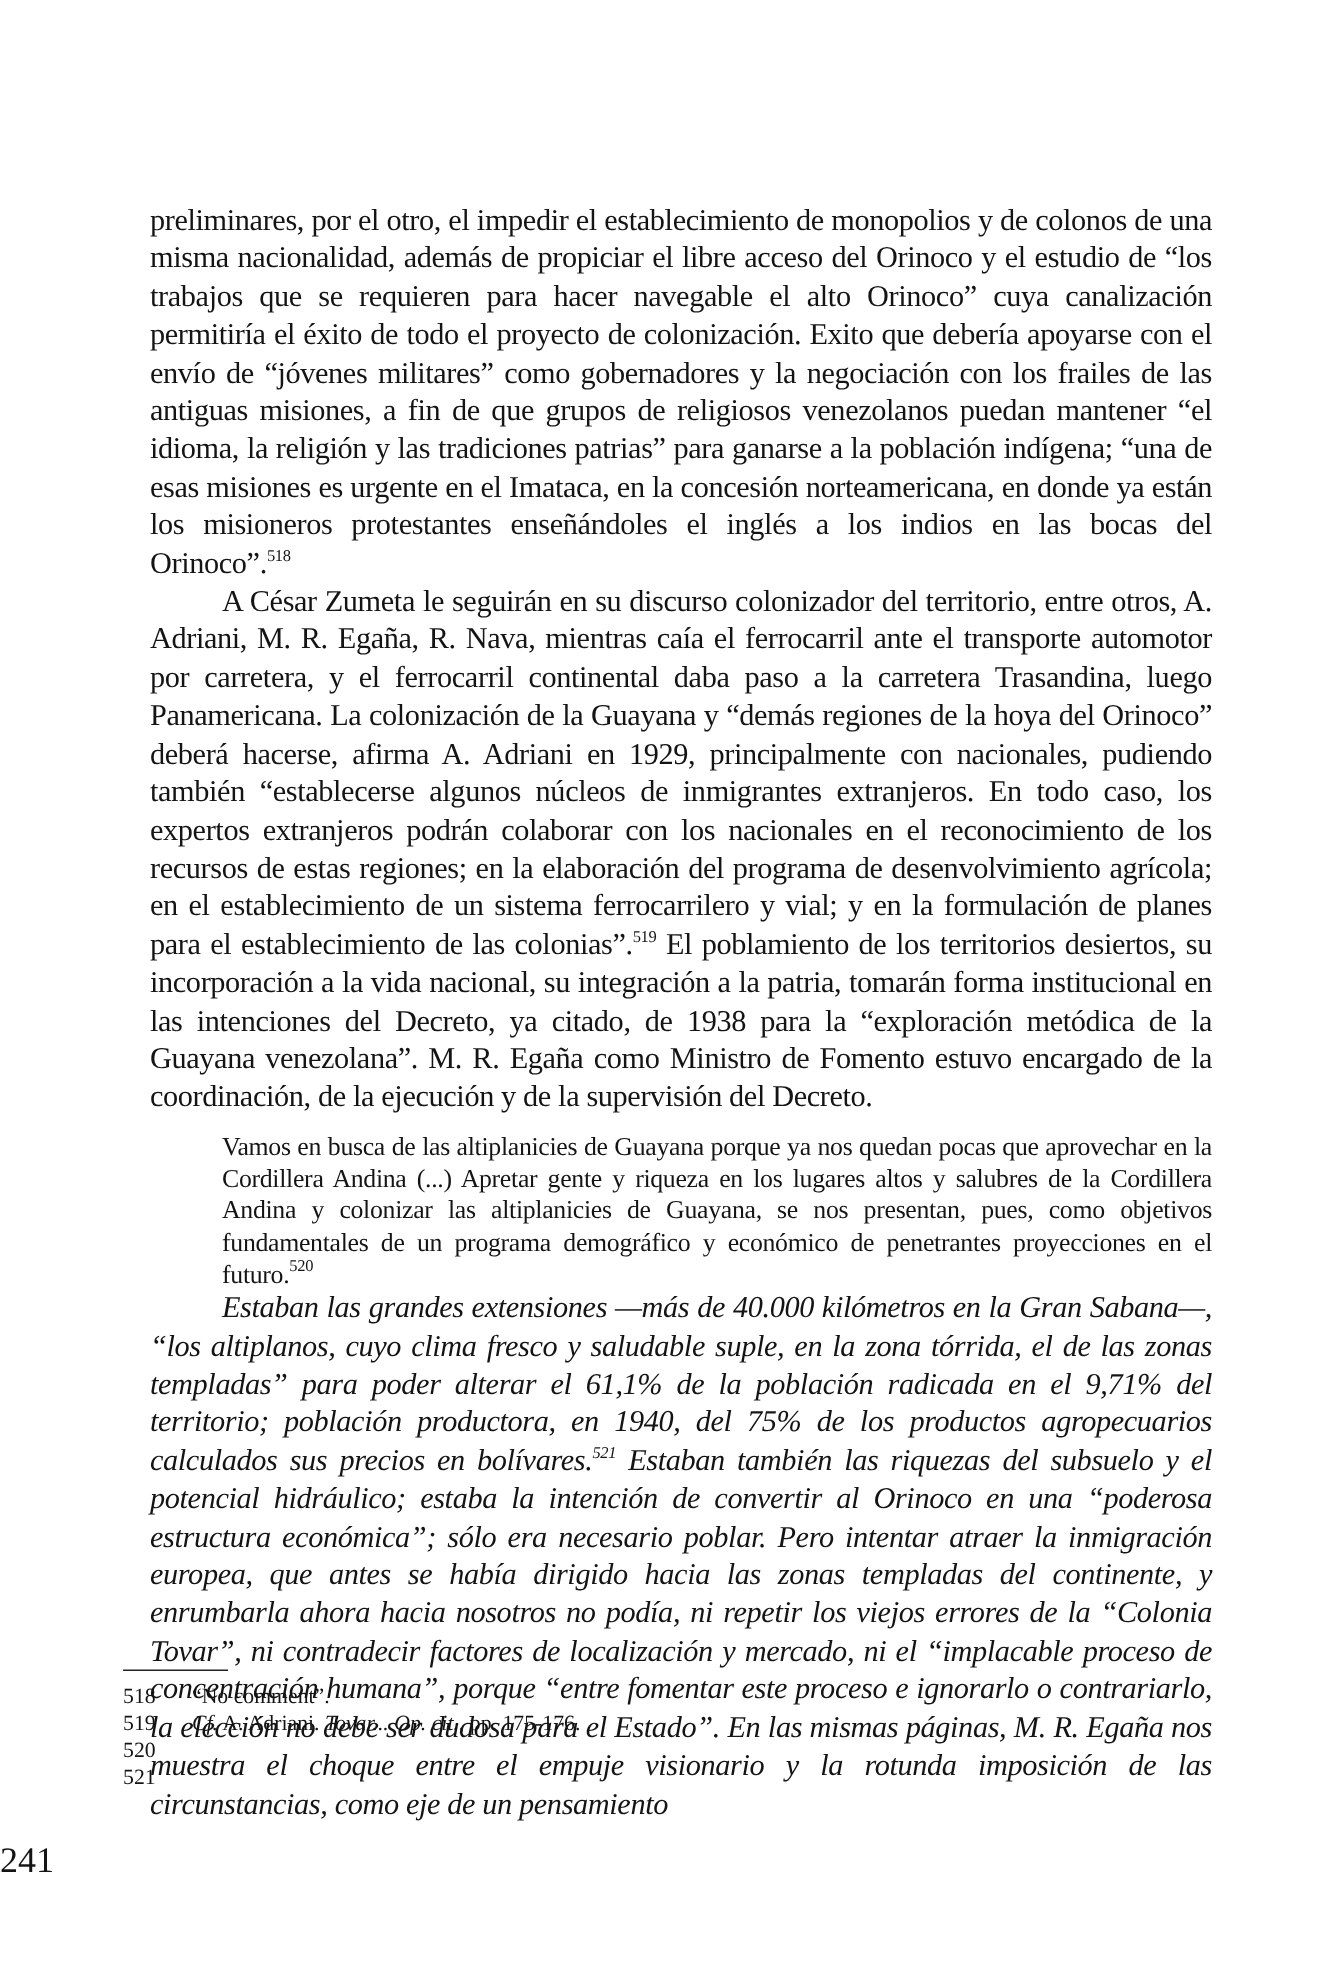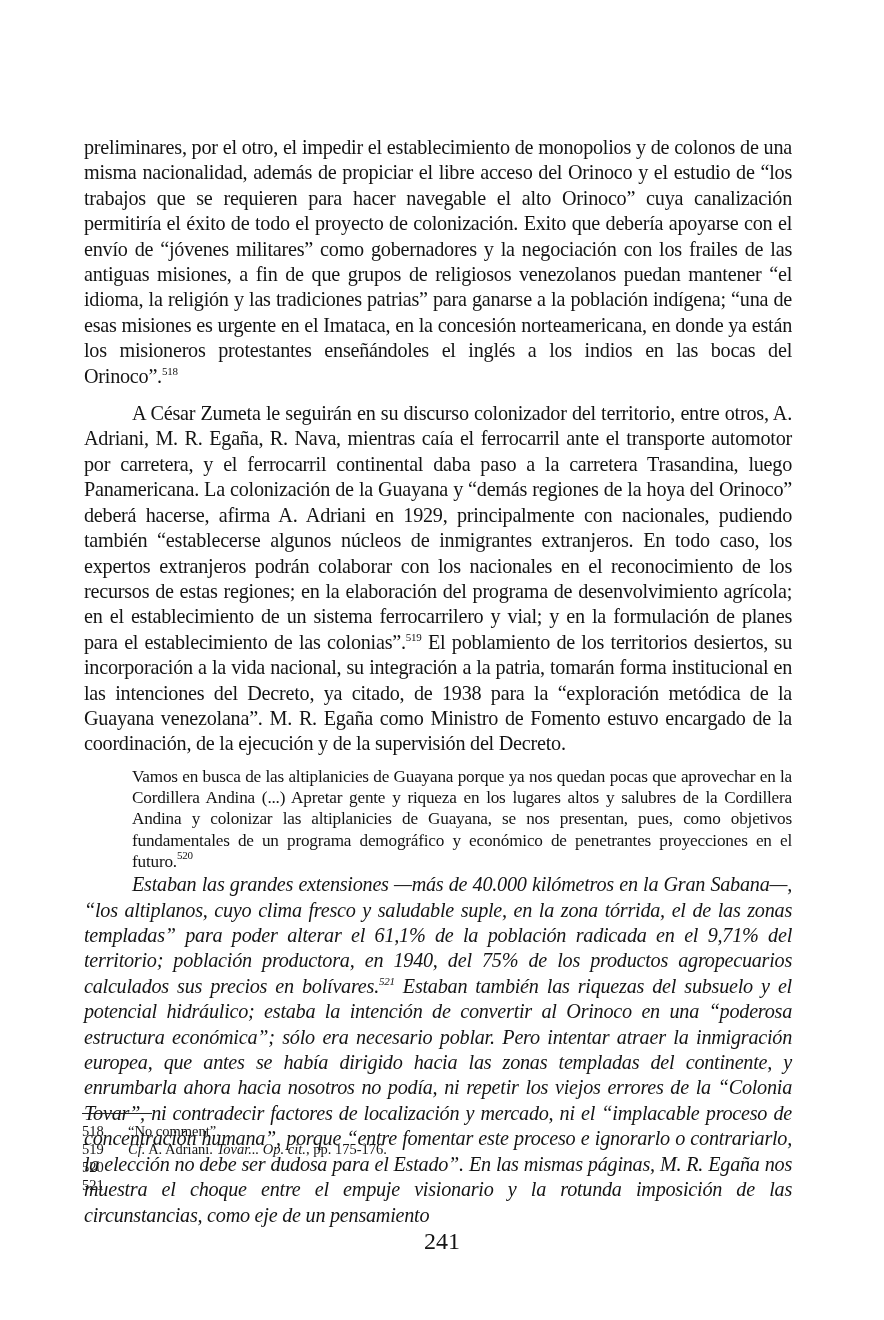--- a/index.html
+++ b/index.html
@@ -1,42 +1,42 @@
 <!DOCTYPE html>
 <html><head>
 <meta charset="utf-8">
 <style>
   html, body { margin: 0; padding: 0; background: #ffffff; }
   body { width: 884px; height: 1320px; position: relative; overflow: hidden; }
   .page {
-    position: absolute; left: 84px; top: 135px; width: 708px;
+    position: absolute; left: 100px; top: 135px; width: 708px;
     font-family: "Liberation Serif", serif; color: #141414;
   }
   p.body {
     margin: 0; font-size: 20.2px; line-height: 25.4px;
     text-align: justify; hyphens: none; letter-spacing: -0.25px;
   }
   p.body.indent { text-indent: 48px; }
-  p.gap { margin-top: 12px; }
+  p.gap { margin-top: 0; }
   sup { font-size: 11px; line-height: 0; vertical-align: 8px; }
   blockquote {
     margin: 9px 0 0 48px; padding: 0;
     font-size: 17.2px; line-height: 21.3px; text-align: justify; letter-spacing: -0.2px;
   }
   .after-quote { margin-top: 14px; font-style: italic; }
   .fn-rule { position: absolute; left: 82px; top: 1113px; width: 70px; border-top: 1px solid #222; }
   .footnotes {
     position: absolute; left: 82px; top: 1122px; width: 708px;
     font-family: "Liberation Serif", serif; font-size: 14.5px; line-height: 18px; color: #141414;
   }
   .fn { display: flex; }
   .fn-num { width: 46px; flex: 0 0 46px; }
   .fn-text i { }
   .page-number {
-    position: absolute; left: 0; width: 884px; top: 1228px; text-align: center;
+    position: absolute; left: 0; width: 884px; top: 1228px; text-align: left;
     font-family: "Liberation Serif", serif; font-size: 24px; color: #141414;
   }
 </style>
 </head>
 <body>
 
 <div class="page">
   <p class="body">preliminares, por el otro, el impedir el establecimiento de monopolios y de colonos de una misma nacionalidad, además de propiciar el libre acceso del Orinoco  y el estudio de “los trabajos que se requieren para hacer navegable el alto Orinoco” cuya canalización permitiría el éxito de todo el proyecto de colonización. Exito que debería apoyarse con el envío de “jóvenes militares” como gobernadores y la negociación con los frailes de las antiguas misiones, a fin de que grupos de religiosos venezolanos puedan mantener “el idioma, la religión y las tradiciones patrias” para ganarse a la población indígena; “una de esas misiones es urgente en el Imataca, en la concesión norteamericana, en donde ya están los misioneros protestantes enseñándoles el inglés a los indios en las bocas del Orinoco”.<sup>518</sup></p>
   <p class="body indent gap">A César Zumeta le seguirán en su discurso colonizador del territorio, entre otros, A. Adriani,  M. R. Egaña,  R. Nava, mientras caía el ferrocarril ante el transporte automotor por carretera, y el ferrocarril continental daba paso a la carretera Trasandina, luego Panamericana. La colonización de la Guayana y “demás regiones de la hoya del Orinoco” deberá hacerse, afirma A. Adriani en 1929, principalmente con nacionales, pudiendo también “establecerse algunos núcleos de inmigrantes extranjeros. En todo caso, los expertos extranjeros  podrán colaborar con los nacionales en el reconocimiento de los recursos de estas regiones; en la elaboración del programa de desenvolvimiento agrícola; en el establecimiento de un sistema ferrocarrilero y vial; y en la formulación de planes para el establecimiento de las colonias”.<sup>519</sup> El poblamiento de los territorios desiertos, su incorporación a la vida nacional, su integración a la patria, tomarán forma institucional en las intenciones del Decreto, ya citado, de 1938 para la “exploración metódica de la Guayana venezolana”. M. R. Egaña como Ministro de Fomento estuvo encargado de la coordinación, de la ejecución y de la supervisión del Decreto.</p>
   <blockquote>Vamos en busca de las altiplanicies de Guayana porque ya nos quedan pocas que aprovechar en la Cordillera Andina (...) Apretar gente y riqueza en los lugares altos y salubres de la Cordillera Andina y colonizar las altiplanicies de Guayana, se nos presentan, pues, como objetivos fundamentales de un programa demográfico y económico  de penetrantes proyecciones en el futuro.<sup>520</sup></blockquote>

